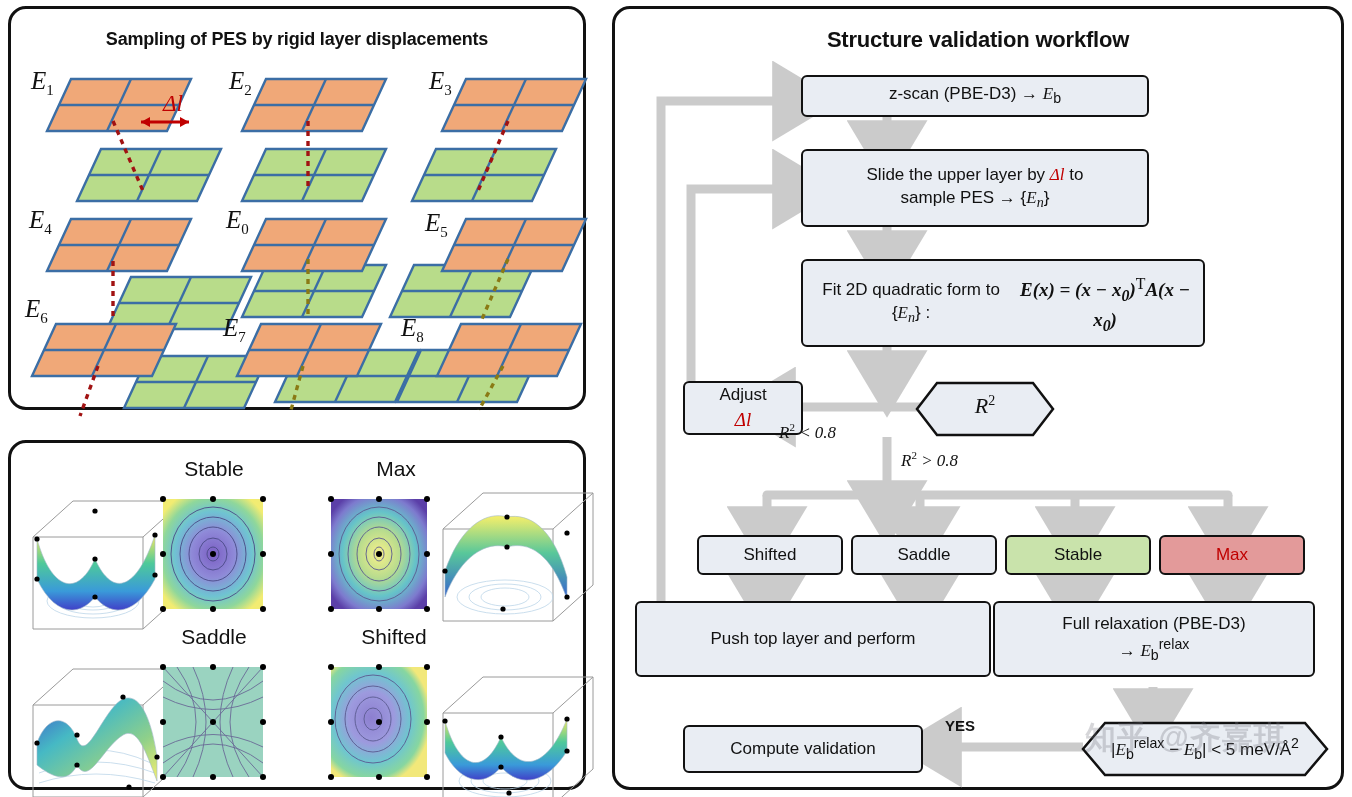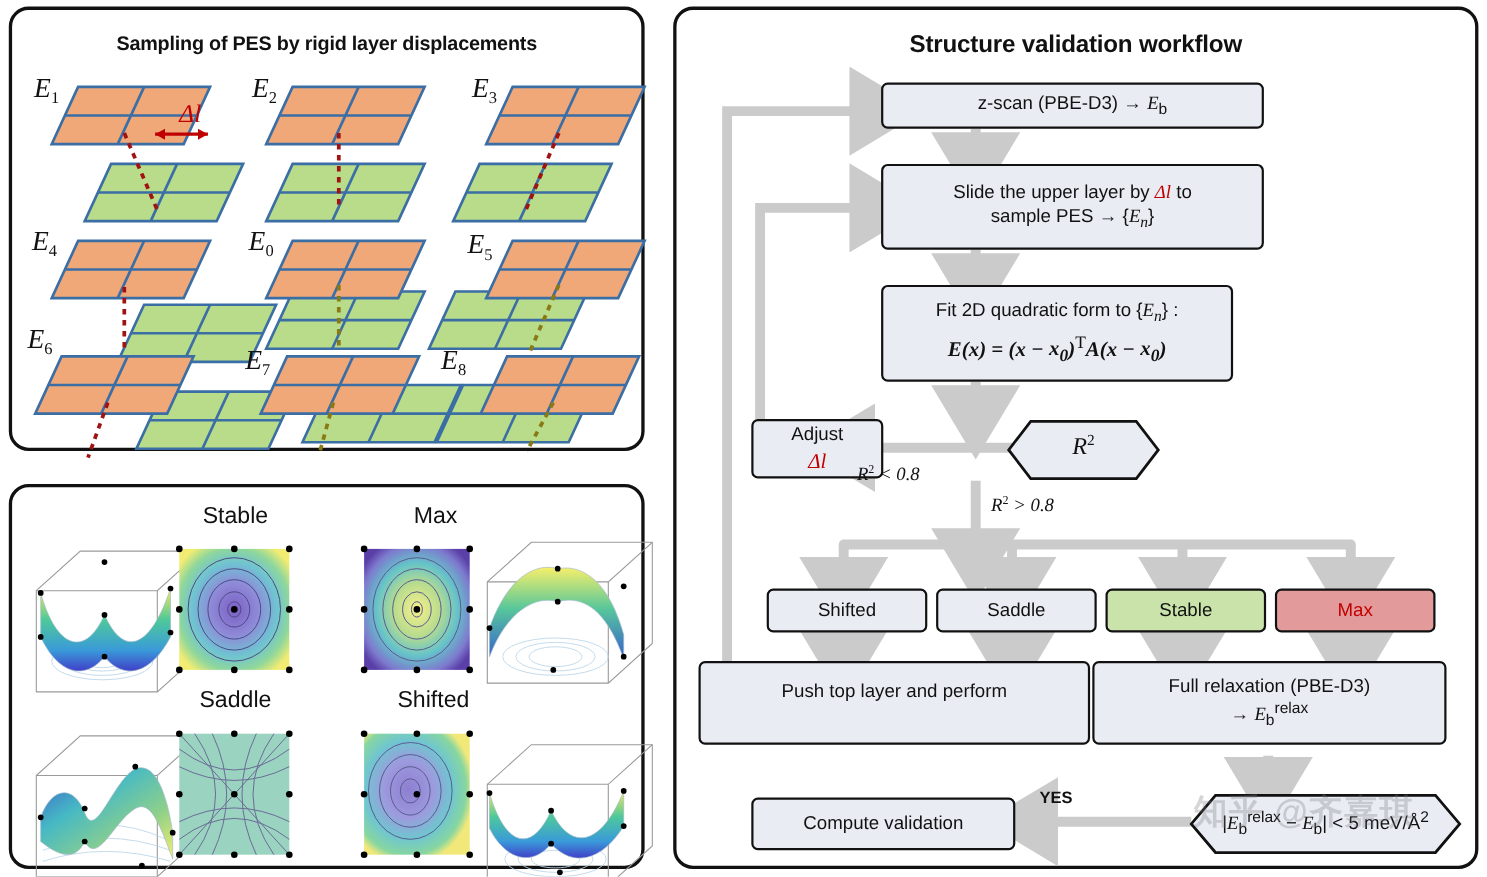--- a/index.html
+++ b/index.html
@@ -392,21 +392,21 @@
 
   <div class="node" style="left:186px;top:66px;width:348px;height:42px;">
     <span>z-scan (PBE-D3) → <span class="mathit">E</span><sub>b</sub></span>
   </div>
 
   <div class="node" style="left:186px;top:140px;width:348px;height:78px;flex-direction:column;">
     <span>Slide the upper layer by <span class="mathit red">Δl</span> to</span>
     <span>sample PES → {<span class="mathit">E<sub>n</sub></span>}</span>
   </div>
 
-  <div class="node" style="left:186px;top:250px;width:320px;height:88px;flex-direction:column;">
+  <div class="node" style="left:186px;top:250px;width:404px;height:88px;flex-direction:row;">
     <span>Fit 2D quadratic form to {<span class="mathit">E<sub>n</sub></span>} :</span>
     <span class="mathit" style="font-size:19px;font-weight:bold;margin-top:4px;">
       E(<b>x</b>) = (<b>x</b> − <b>x<sub>0</sub></b>)<sup style="font-style:normal;font-weight:normal;">T</sup><b>A</b>(<b>x</b> − <b>x<sub>0</sub></b>)
     </span>
   </div>
 
   <div class="node" style="left:68px;top:372px;width:120px;height:54px;flex-direction:column;">
     <span>Adjust</span>
     <span class="mathit red" style="font-size:19px;">Δl</span>
   </div>
@@ -429,21 +429,21 @@
   <div class="node" style="left:236px;top:526px;width:146px;height:40px;">
     <span>Saddle</span>
     </div>
   <div class="node green" style="left:390px;top:526px;width:146px;height:40px;">
     <span>Stable</span>
     </div>
   <div class="node red" style="left:544px;top:526px;width:146px;height:40px;">
     <span>Max</span>
     </div>
 
-  <div class="node" style="left:20px;top:592px;width:356px;height:76px;flex-direction:column;justify-content:space-between;">
+  <div class="node" style="left:20px;top:592px;width:356px;height:76px;flex-direction:row;">
     <span>Push top layer and perform</span>
   </div>
 
   <div class="node" style="left:378px;top:592px;width:322px;height:76px;flex-direction:column;">
     <span>Full relaxation (PBE-D3)</span>
     <span>→ <span class="mathit">E</span><sub>b</sub><sup style="font-style:normal;">relax</sup></span>
   </div>
 
   <div class="node" style="left:68px;top:716px;width:240px;height:48px;">
     <span>Compute validation</span>

